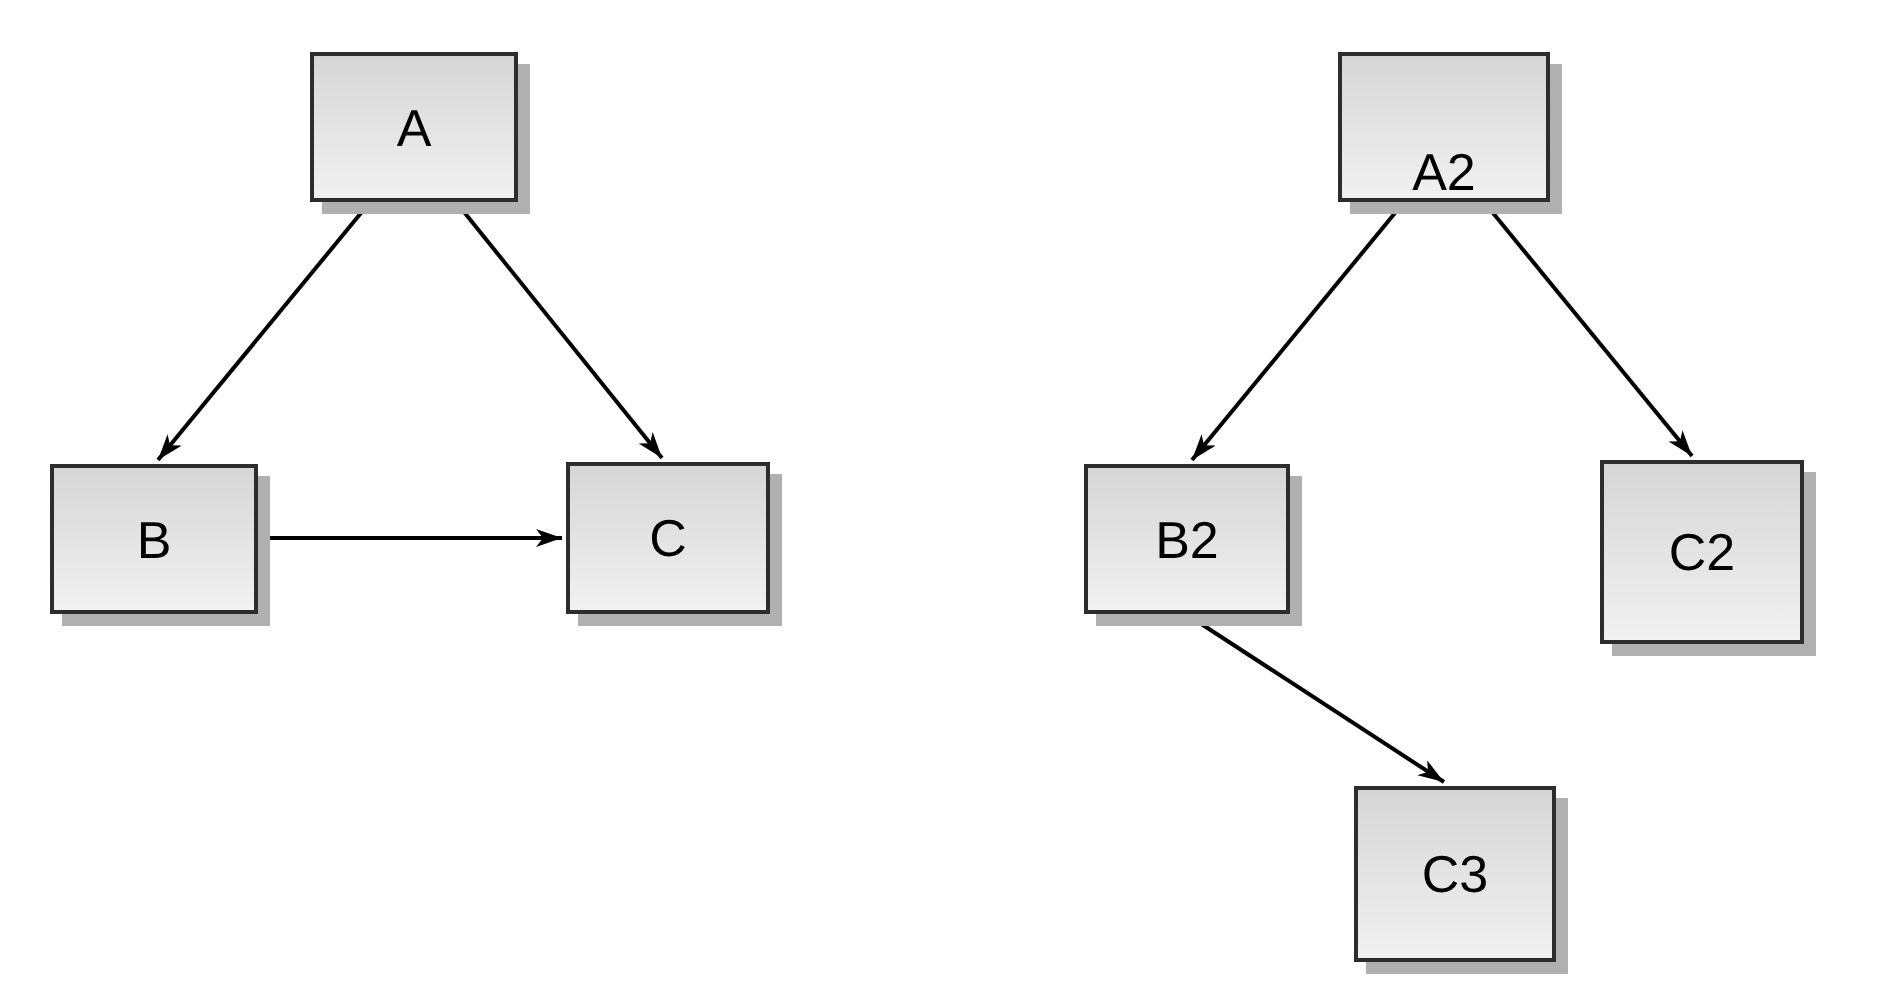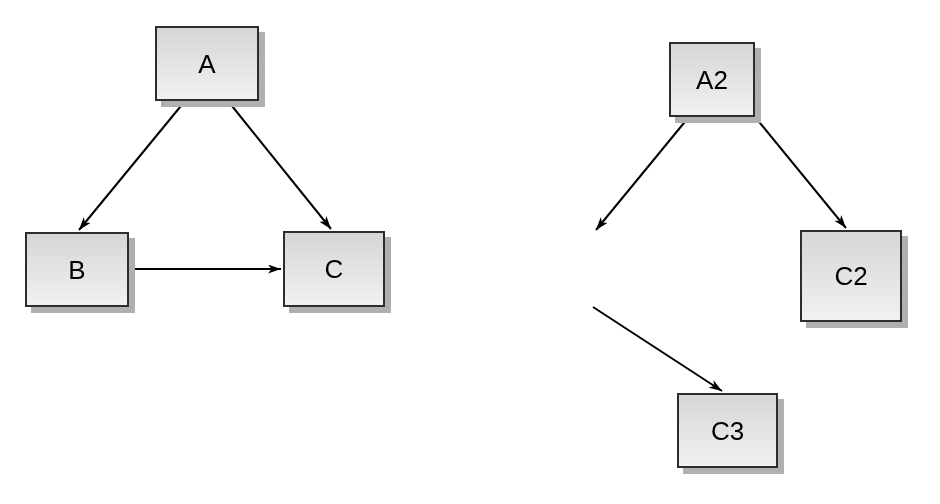--- a/index.html
+++ b/index.html
@@ -68,23 +68,26 @@
   <div id="node-layer">
       <div class="node" style="left: 155px; top: 26px; width: 104px; height: 75px;">
         <span class="node-label">A</span>
       </div>
       <div class="node" style="left: 25px; top: 232px; width: 104px; height: 75px;">
         <span class="node-label">B</span>
       </div>
       <div class="node" style="left: 283px; top: 231px; width: 102px; height: 76px;">
         <span class="node-label">C</span>
       </div>
-      <div class="node" style="left: 669px; top: 42px; width: 86px; height: 75px;">
+      <div class="node" style="left: 669px; top: 26px; width: 106px; height: 75px; align-items: flex-end;">
         <span class="node-label">A2</span>
+      </div>
+      <div class="node" style="left: 542px; top: 232px; width: 103px; height: 75px;">
+        <span class="node-label">B2</span>
       </div>
       <div class="node" style="left: 800px; top: 230px; width: 102px; height: 92px;">
         <span class="node-label">C2</span>
       </div>
-      <div class="node" style="left: 677px; top: 393px; width: 101px; height: 75px; align-items: center;">
+      <div class="node" style="left: 677px; top: 393px; width: 101px; height: 88px; align-items: center;">
         <span class="node-label">C3</span>
       </div>
     </div>
 </div>
 
 </body></html>

